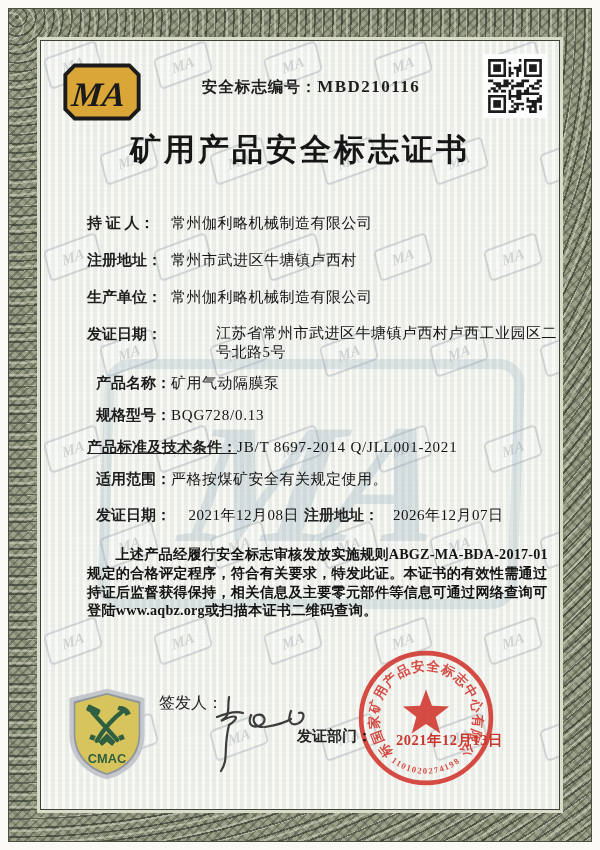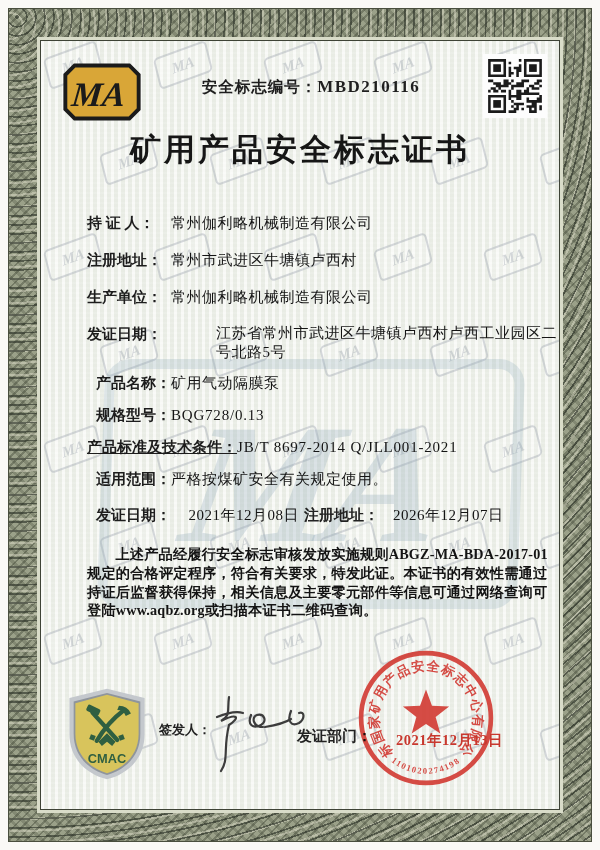--- a/index.html
+++ b/index.html
@@ -60,21 +60,21 @@
   .daterow{display:flex;margin-top:16px;margin-bottom:20px;text-align:right;}
   .daterow .flabel{min-width:84px;}
   .daterow .v1{font-weight:400;width:128px;}
   .daterow .l2{font-weight:600;min-width:80px;margin-right:14px;white-space:nowrap;}
   .remarkrow{margin-bottom:0;}
   .statement{margin:20px 0 0 0;text-indent:2em;font-size:14.2px;line-height:18.8px;
       font-weight:700;color:#141414;letter-spacing:.2px;}
 
   
   .cmac{position:absolute;left:18px;top:646px;width:96px;height:94px;}
-  .signer{position:absolute;left:118px;top:680px;font-size:13px;font-weight:700;white-space:nowrap;}
+  .signer{position:absolute;left:118px;top:652px;font-size:16px;font-weight:400;white-space:nowrap;}
   .signature{position:absolute;left:166px;top:648px;width:110px;height:90px;}
   .dept{position:absolute;left:256px;top:686px;font-size:15px;font-weight:700;white-space:nowrap;}
   .stampdate{position:absolute;left:325px;top:690px;z-index:6;font-size:14.5px;font-weight:700;
       color:#c8382e;letter-spacing:.5px;white-space:nowrap;margin-left:30px;}
   .seal{position:absolute;left:312px;top:604px;width:146px;height:146px;z-index:5;opacity:.92;
       mix-blend-mode:multiply;}
 </style>
 </head>
 <body>
 

